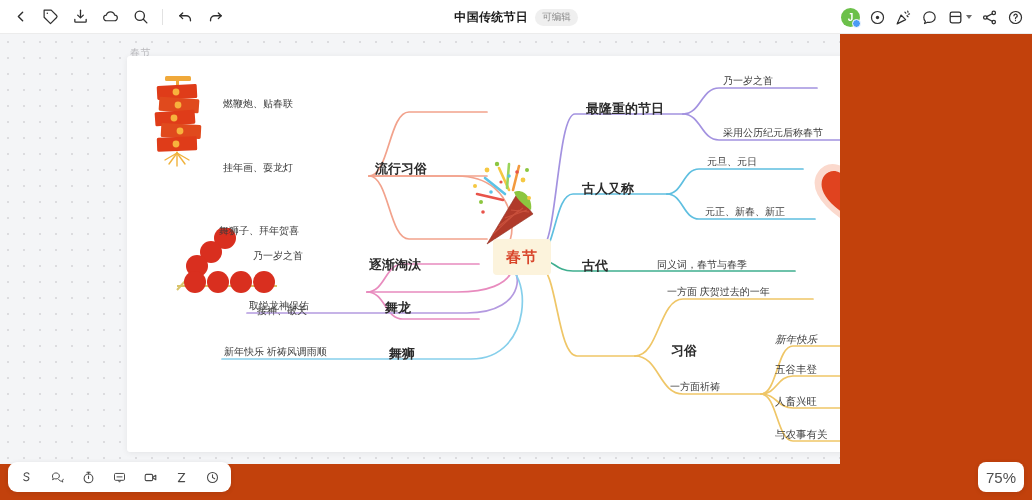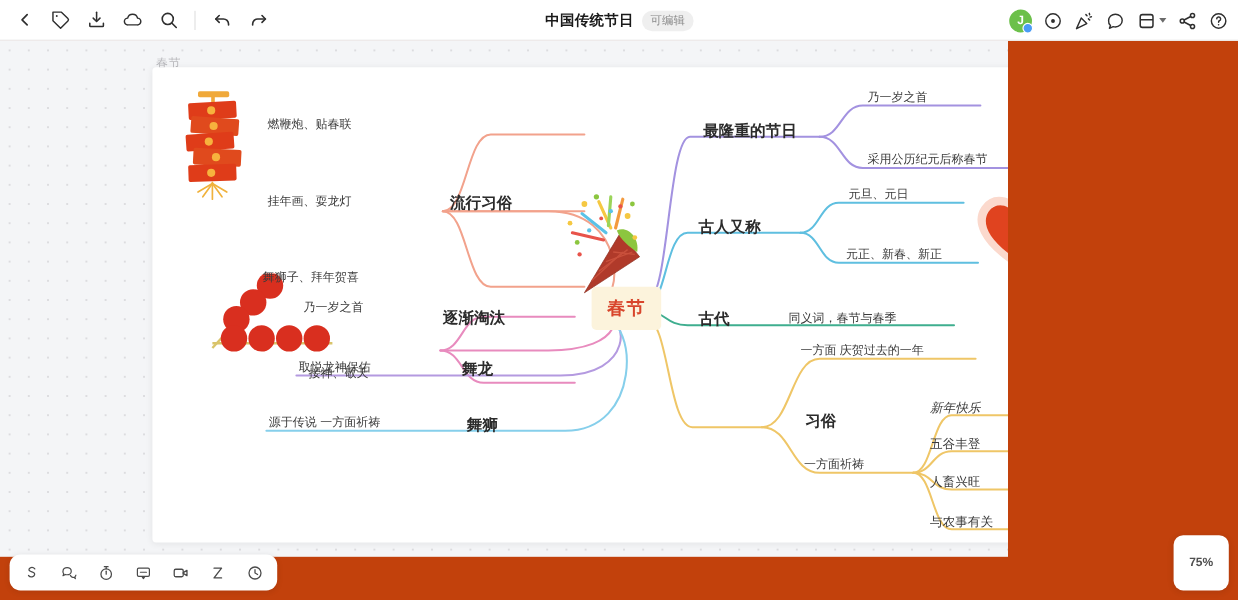--- a/index.html
+++ b/index.html
@@ -99,23 +99,23 @@
 
   
   .bottombar {
     position: absolute; left: 8px; bottom: 8px; height: 30px;
     background: #fff; border-radius: 9px; padding: 0 10px;
     display: flex; align-items: center; gap: 14px;
     box-shadow: 0 1px 5px rgba(0,0,0,.10);
   }
   .bb-btn { width: 17px; height: 17px; display: flex; align-items: center; justify-content: center; color: #4a4a4a; cursor: pointer; }
   .zoombox {
-    position: absolute; right: 8px; bottom: 8px; height: 46px; min-width: 46px;
+    position: absolute; right: 8px; bottom: 8px; height: 30px; min-width: 46px;
     background: #fff; border-radius: 8px; display: flex; align-items: center; justify-content: center;
-    font-size: 10px; color: #4f4f4f; font-weight: bold; cursor: pointer;
+    font-size: 15px; color: #4f4f4f; font-weight: normal; cursor: pointer;
     box-shadow: 0 1px 5px rgba(0,0,0,.10);
   }
 </style>
 </head>
 <body>
 
 <div id="app">
 
   <div class="topbar">
     <div class="tb-left">
@@ -445,21 +445,21 @@
         <div class="node lv2" style="left:92px; top:168px;">舞狮子、拜年贺喜</div>
 
         <div class="node lv1" style="left:242px; top:200px;">逐渐淘汰</div>
         <div class="node lv2" style="left:126px; top:193px;">乃一岁之首</div>
         <div class="node lv2" style="left:130px; top:248px;">接神、敬天</div>
 
         <div class="node lv1" style="left:258px; top:243px;">舞龙</div>
         <div class="node lv2" style="left:122px; top:243px;">取悦龙神保佑</div>
 
         <div class="node lv1" style="left:262px; top:289px;">舞狮</div>
-        <div class="node lv2" style="left:97px; top:289px;">源于传说 一方面祈祷</div>
+        <div class="node lv2" style="left:97px; top:289px;">新年快乐 祈祷风调雨顺</div>
 
         <div class="node lv1" style="left:459px; top:44px;">最隆重的节日</div>
         <div class="node lv2" style="left:596px; top:18px;">乃一岁之首</div>
         <div class="node lv2" style="left:596px; top:70px;">采用公历纪元后称春节</div>
 
         <div class="node lv1" style="left:455px; top:124px;">古人又称</div>
         <div class="node lv2" style="left:580px; top:99px;">元旦、元日</div>
         <div class="node lv2" style="left:578px; top:149px;">元正、新春、新正</div>
 
         <div class="node lv1" style="left:455px; top:201px;">古代</div>

